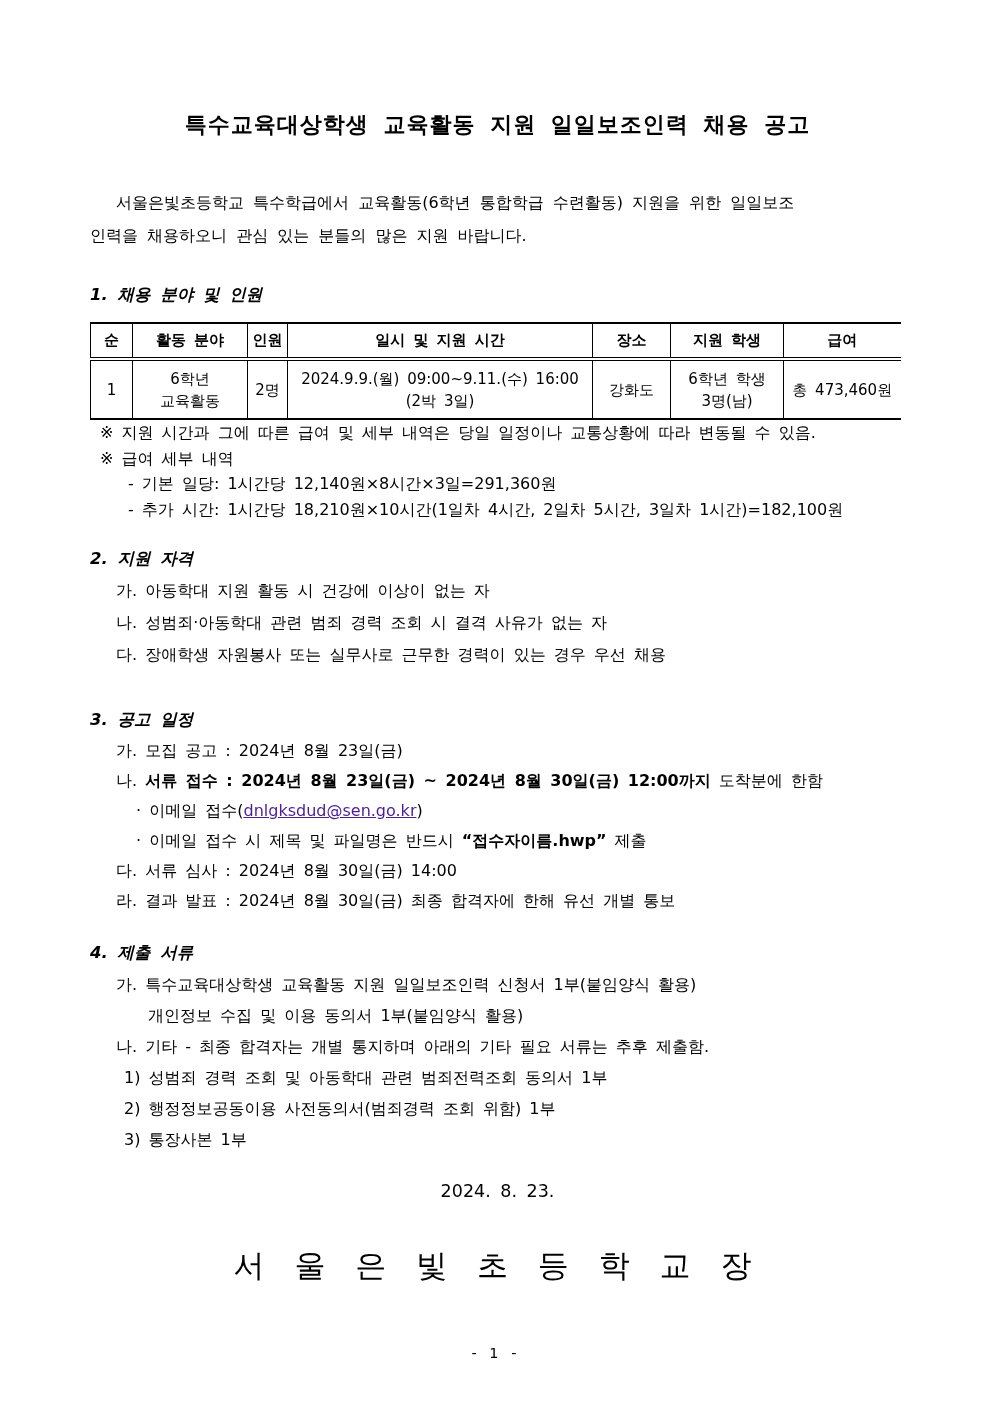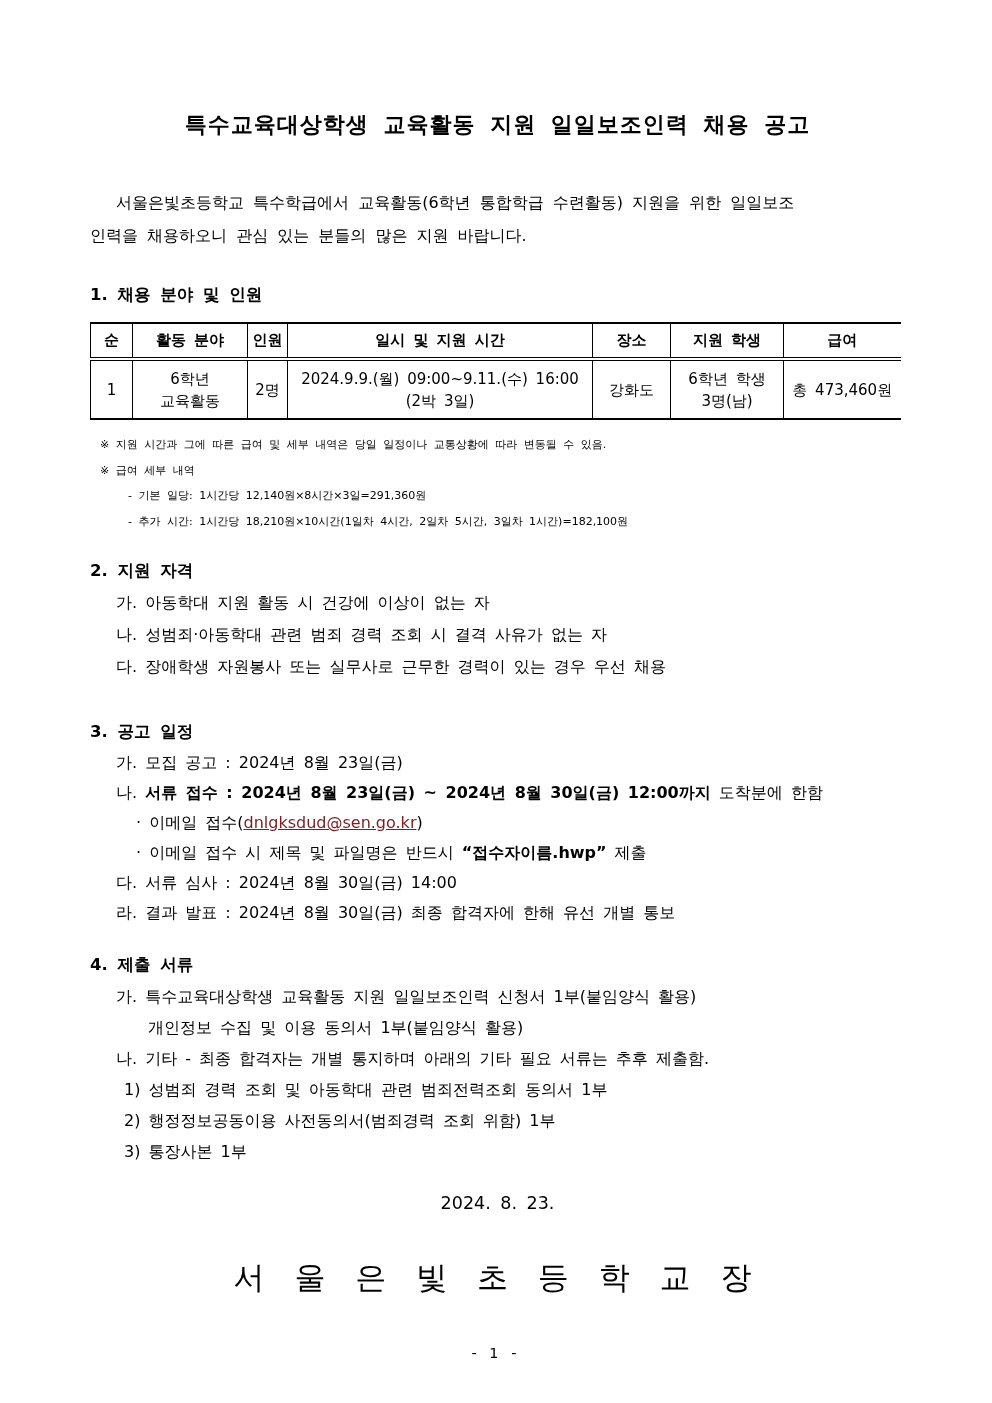--- a/index.html
+++ b/index.html
@@ -24,20 +24,21 @@
     line-height: 34px;
   }
   .intro { margin-top: 44px; font-size: 16px; line-height: 33px; word-spacing: 4px; }
   .intro .l1 { padding-left: 26px; }
   .sec-heading {
     margin-top: 30px;
     font-size: 16.5px;
     font-weight: bold;
     line-height: 25px;
     word-spacing: 4px;
+    font-style: italic;
   }
   .sec2-heading { margin-top: 24px; }
   .sec3-heading { margin-top: 36px; }
   .sec4-heading { margin-top: 24px; }
   table.recruit {
     margin-top: 15px;
     border-collapse: collapse;
     table-layout: fixed;
     width: 810px;
     border-top: 2px solid #000;
@@ -51,21 +52,21 @@
     vertical-align: middle;
     padding: 2px 2px;
     font-weight: normal;
   }
   table.recruit th {
     font-weight: bold;
     height: 36px;
     border-bottom: 4px double #000;
   }
   table.recruit td { height: 60px; line-height: 22px; }
-  .notes { margin-top: 12px; font-size: 11px; line-height: 25.5px; word-spacing: 3px; }
+  .notes { font-size: 16px; line-height: 25.5px; word-spacing: 3px; }
   .notes .note { padding-left: 10px; }
   .notes .sub { padding-left: 38px; }
   .sec-items { margin-top: 4px; font-size: 16px; word-spacing: 3px; }
   .sec2-items div { line-height: 32px; padding-left: 26px; }
   .sec3-items div { line-height: 30px; padding-left: 26px; }
   .sec3-items .dot-line { padding-left: 46px; }
   .sec4-items div { line-height: 31px; padding-left: 26px; }
   .sec4-items .cont-line { padding-left: 58px; }
   .sec4-items .num-line { padding-left: 34px; }
   .bold { font-weight: bold; }
@@ -161,21 +162,21 @@
   <div class="sec-items sec2-items">
     <div>가. 아동학대 지원 활동 시 건강에 이상이 없는 자</div>
     <div>나. 성범죄·아동학대 관련 범죄 경력 조회 시 결격 사유가 없는 자</div>
     <div>다. 장애학생 자원봉사 또는 실무사로 근무한 경력이 있는 경우 우선 채용</div>
   </div>
 
   <div class="sec-heading sec3-heading">3. 공고 일정</div>
   <div class="sec-items sec3-items">
     <div>가. 모집 공고 : 2024년 8월 23일(금)</div>
     <div><span>나. </span><span class="bold">서류 접수 : 2024년 8월 23일(금) ~ 2024년 8월 30일(금) 12:00까지</span><span> 도착분에 한함</span></div>
-    <div class="dot-line"><span>· 이메일 접수(</span><a class="link" style="color: #7f1d1d;">dnlgksdud@sen.go.kr</a><span>)</span></div>
+    <div class="dot-line"><span>· 이메일 접수(</span><a class="link" style="color: #4c1d95;">dnlgksdud@sen.go.kr</a><span>)</span></div>
     <div class="dot-line"><span>· 이메일 접수 시 제목 및 파일명은 반드시 </span><span class="bold">“접수자이름.hwp”</span><span> 제출</span></div>
     <div>다. 서류 심사 : 2024년 8월 30일(금) 14:00</div>
     <div>라. 결과 발표 : 2024년 8월 30일(금) 최종 합격자에 한해 유선 개별 통보</div>
   </div>
 
   <div class="sec-heading sec4-heading">4. 제출 서류</div>
   <div class="sec-items sec4-items">
     <div>가. 특수교육대상학생 교육활동 지원 일일보조인력 신청서 1부(붙임양식 활용)</div>
     <div class="cont-line">개인정보 수집 및 이용 동의서 1부(붙임양식 활용)</div>
     <div>나. 기타 - 최종 합격자는 개별 통지하며 아래의 기타 필요 서류는 추후 제출함.</div>

